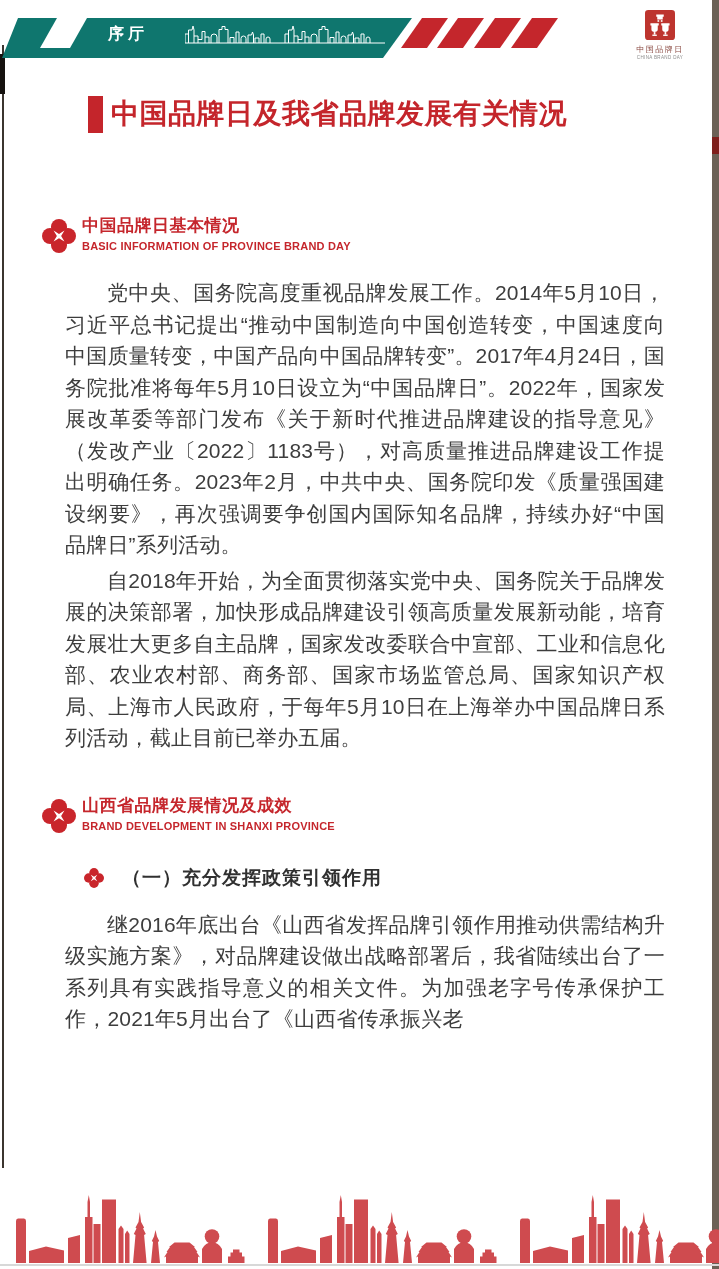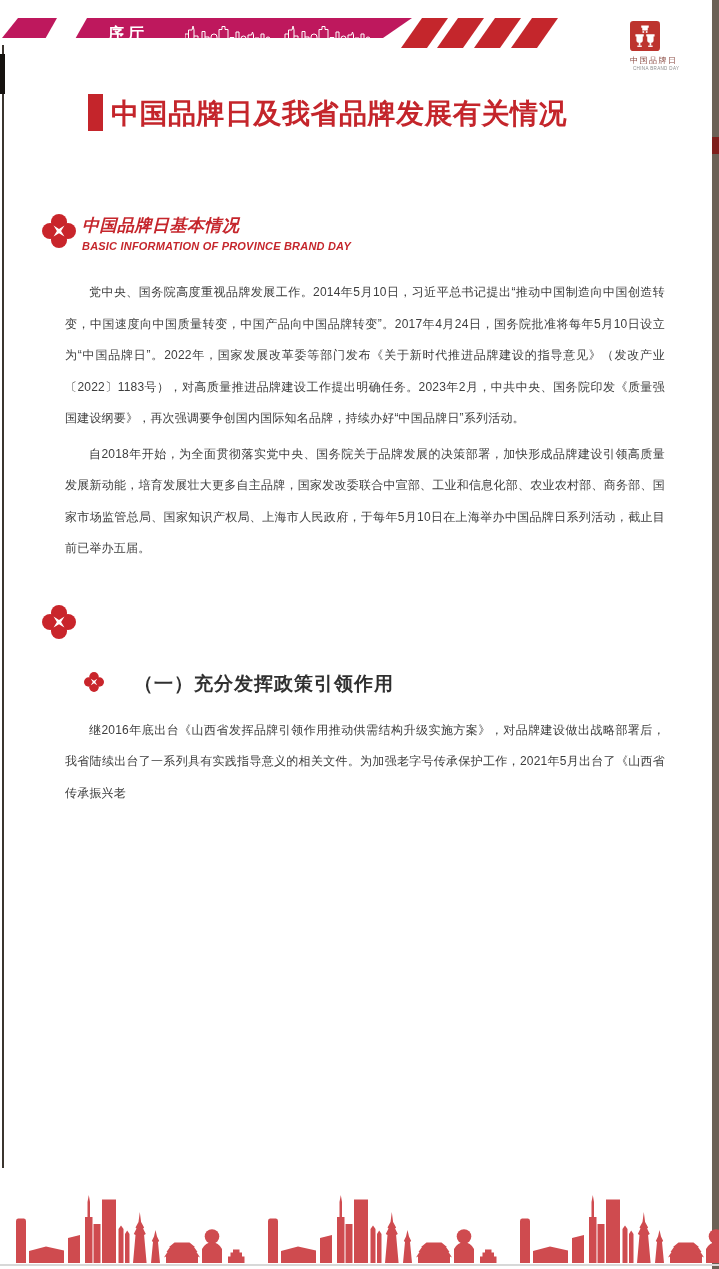--- a/index.html
+++ b/index.html
@@ -6,55 +6,55 @@
   .page{position:relative;width:719px;height:1269px;background:#ffffff;overflow:hidden;
         font-family:"Liberation Sans",sans-serif;}
   
   .edge-right{position:absolute;right:0;top:0;width:7px;height:1269px;background:#6b6156;}
   .edge-right-notch{position:absolute;left:0;top:137px;width:7px;height:17px;background:#7e1f1c;}
   .edge-left-line{position:absolute;left:2px;top:45px;width:2px;height:1123px;background:#3b352f;}
   .edge-left-chunk{position:absolute;left:0;top:54px;width:5px;height:40px;background:#15120f;}
   .edge-bottom{position:absolute;left:0;top:1264px;width:719px;height:2px;background:#d8d8d8;}
   
   .banner{position:absolute;left:0;top:18px;width:570px;height:30px;}
-  .band{position:absolute;left:0;top:0;width:420px;height:20px;background:#be185d;
+  .band{position:absolute;left:0;top:0;width:420px;height:40px;background:#0f766e;
         -webkit-clip-path:polygon(18px 0,412px 0,383px 100%,2px 100%);
         clip-path:polygon(18px 0,412px 0,383px 100%,2px 100%);}
   .band-cut{position:absolute;left:57px;top:0;width:30px;height:30px;background:#ffffff;
         transform:skewX(-29.5deg);transform-origin:top left;}
   .band-label{position:absolute;left:108px;top:0;height:30px;line-height:31px;color:#ffffff;
         font-family:"Liberation Serif",serif;font-weight:bold;font-size:16px;letter-spacing:4px;}
   .band-skyline{position:absolute;left:185px;top:3px;}
   .stripe{position:absolute;top:0;width:26px;height:30px;background:#c4262c;
         transform:skewX(-35deg);transform-origin:top left;}
   .stripe.s1{left:422px;} .stripe.s2{left:458px;} .stripe.s3{left:495px;} .stripe.s4{left:532px;}
   
-  .logo{position:absolute;left:630px;top:21px;width:60px;text-align:left;}
+  .logo{position:absolute;left:630px;top:10px;width:60px;text-align:center;}
   .logo-seal{display:inline-block;width:30px;height:30px;}
   .logo-cn{margin-top:1px;font-size:8px;color:#8a4a42;letter-spacing:1.5px;line-height:9px;}
   .logo-en{font-size:5px;color:#8b8b8b;letter-spacing:0.4px;line-height:6px;transform:scale(.9);}
   
-  .page-title{position:absolute;left:88px;top:94px;display:flex;margin:0;}
+  .page-title{position:absolute;left:88px;top:94px;display:flex;align-items:center;margin:0;}
   .title-bar{display:inline-block;width:15px;height:37px;background:#c4252b;margin-right:8px;}
   .title-text{font-family:"Liberation Serif",serif;font-weight:900;font-size:28px;
         color:#c4252b;letter-spacing:0.5px;line-height:40px;white-space:nowrap;}
   
   .content{position:absolute;left:42px;top:214px;width:630px;}
-  .sec-header{display:flex;align-items:flex-start;font-style:italic;}
+  .sec-header{display:flex;align-items:flex-end;}
   .sec-icon{flex:0 0 auto;margin-right:6px;}
   .sec-titles{padding-top:1px;}
   .sec-title-cn{font-family:"Liberation Serif",serif;font-weight:bold;font-size:17px;
         color:#c5262c;line-height:21px;letter-spacing:0.5px;margin:0;}
   .sec-title-en{font-size:11px;font-weight:bold;color:#c5262c;line-height:14px;
         letter-spacing:0.2px;margin:3px 0 0 0;}
-  .para{width:600px;margin:4px 0 0 23px;font-size:12px;line-height:31.5px;color:#3d3d3d;
+  .para{width:600px;margin:4px 0 0 23px;font-size:21px;line-height:31.5px;color:#3d3d3d;
         text-align:justify;text-indent:2em;letter-spacing:0.2px;}
   .para.first{margin-top:24px;}
   .sec2{margin-top:40px;}
-  .sub-heading{display:flex;align-items:flex-start;margin:33px 0 0 42px;gap:12px;}
+  .sub-heading{display:flex;align-items:center;margin:33px 0 0 42px;}
   .sub-icon{flex:0 0 auto;margin-right:18px;}
   .sub-heading-text{font-family:"Liberation Serif",serif;font-weight:bold;font-size:19px;
         color:#303030;line-height:24px;letter-spacing:1px;}
   
   .footer-skyline{position:absolute;left:0;top:1190px;width:719px;height:73px;}
 </style>
 </head>
 <body>
 
 <div class="page">
@@ -146,20 +146,24 @@
       </div>
       <p class="para first">党中央、国务院高度重视品牌发展工作。2014年5月10日，习近平总书记提出“推动中国制造向中国创造转变，中国速度向中国质量转变，中国产品向中国品牌转变”。2017年4月24日，国务院批准将每年5月10日设立为“中国品牌日”。2022年，国家发展改革委等部门发布《关于新时代推进品牌建设的指导意见》（发改产业〔2022〕1183号），对高质量推进品牌建设工作提出明确任务。2023年2月，中共中央、国务院印发《质量强国建设纲要》，再次强调要争创国内国际知名品牌，持续办好“中国品牌日”系列活动。</p>
       <p class="para">自2018年开始，为全面贯彻落实党中央、国务院关于品牌发展的决策部署，加快形成品牌建设引领高质量发展新动能，培育发展壮大更多自主品牌，国家发改委联合中宣部、工业和信息化部、农业农村部、商务部、国家市场监管总局、国家知识产权局、上海市人民政府，于每年5月10日在上海举办中国品牌日系列活动，截止目前已举办五届。</p>
     </section>
 
     <section class="sec2">
       <div class="sec-header">
         <svg class="sec-icon" width="34" height="34" viewBox="0 0 40 40">
             <use href="#flower"></use>
           </svg>
+        <div class="sec-titles">
+          <div class="sec-title-cn">山西省品牌发展情况及成效</div>
+          <div class="sec-title-en">BRAND DEVELOPMENT IN SHANXI PROVINCE</div>
+        </div>
       </div>
 
       <div class="sub-heading">
         <svg class="sub-icon" width="20" height="20" viewBox="0 0 40 40">
             <use href="#flower"></use>
           </svg>
         <span class="sub-heading-text">（一）充分发挥政策引领作用</span>
       </div>
       <p class="para" style="margin-top:19px">继2016年底出台《山西省发挥品牌引领作用推动供需结构升级实施方案》，对品牌建设做出战略部署后，我省陆续出台了一系列具有实践指导意义的相关文件。为加强老字号传承保护工作，2021年5月出台了《山西省传承振兴老</p>
     </section>

